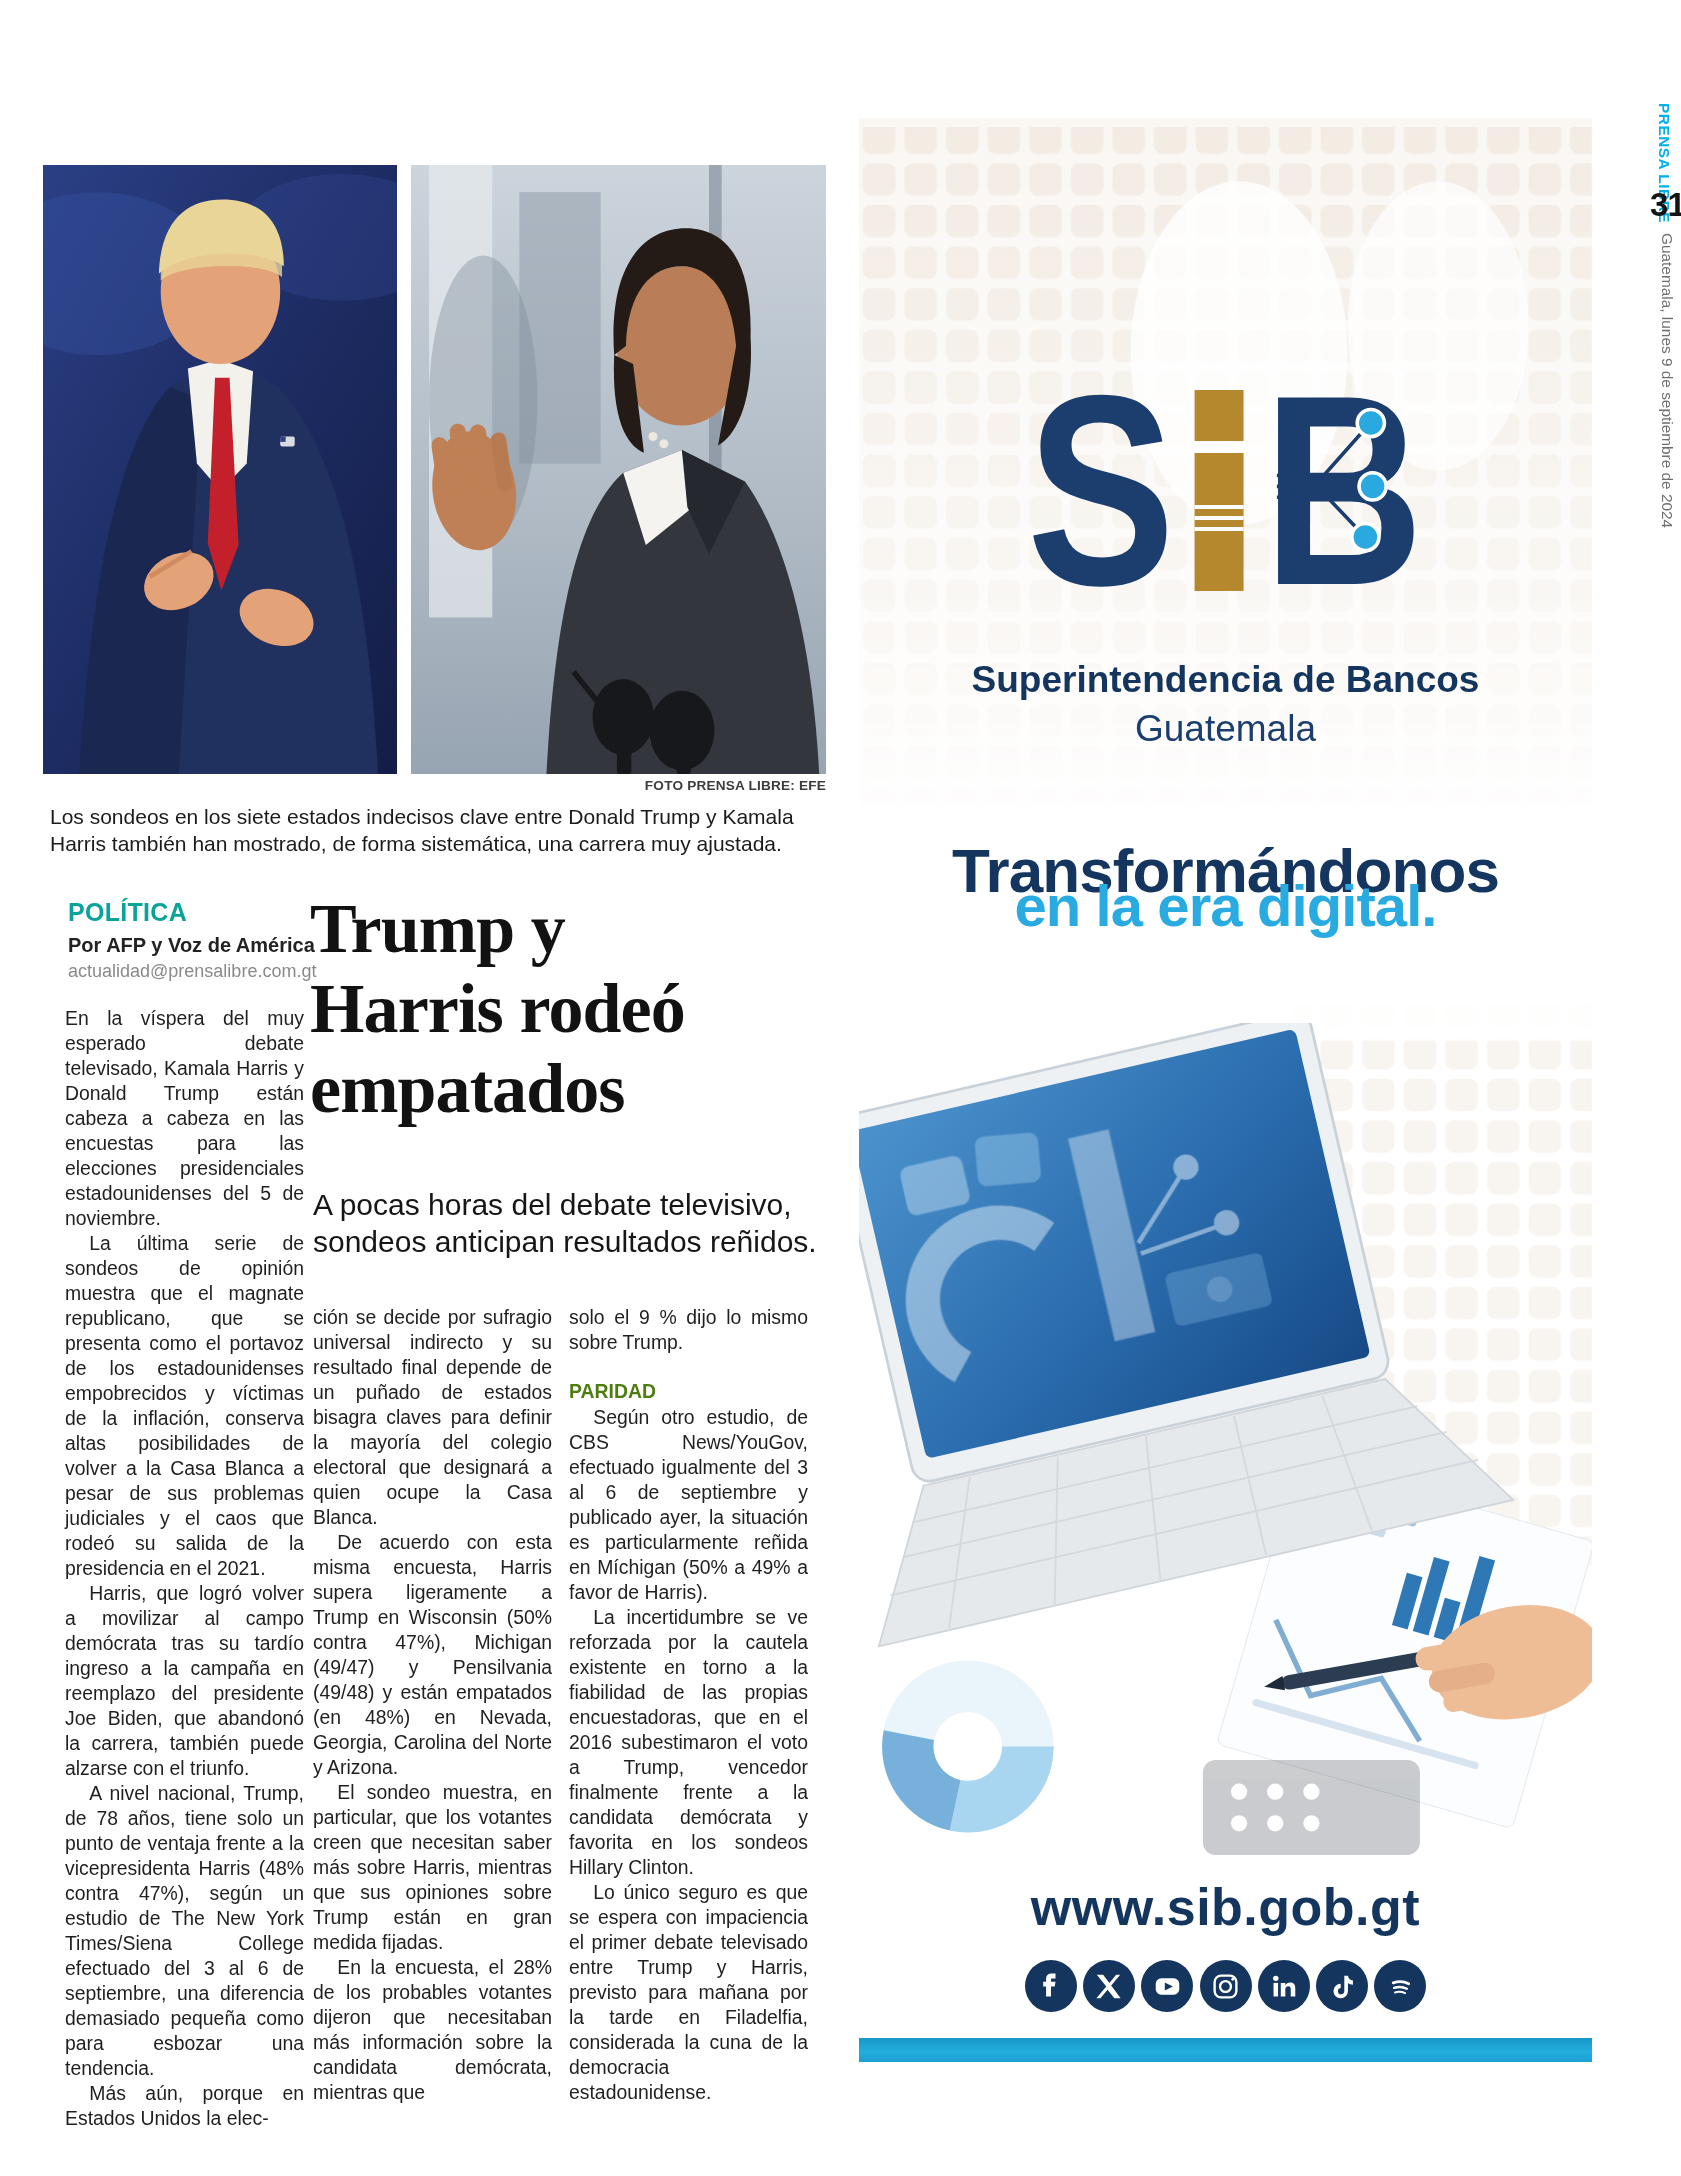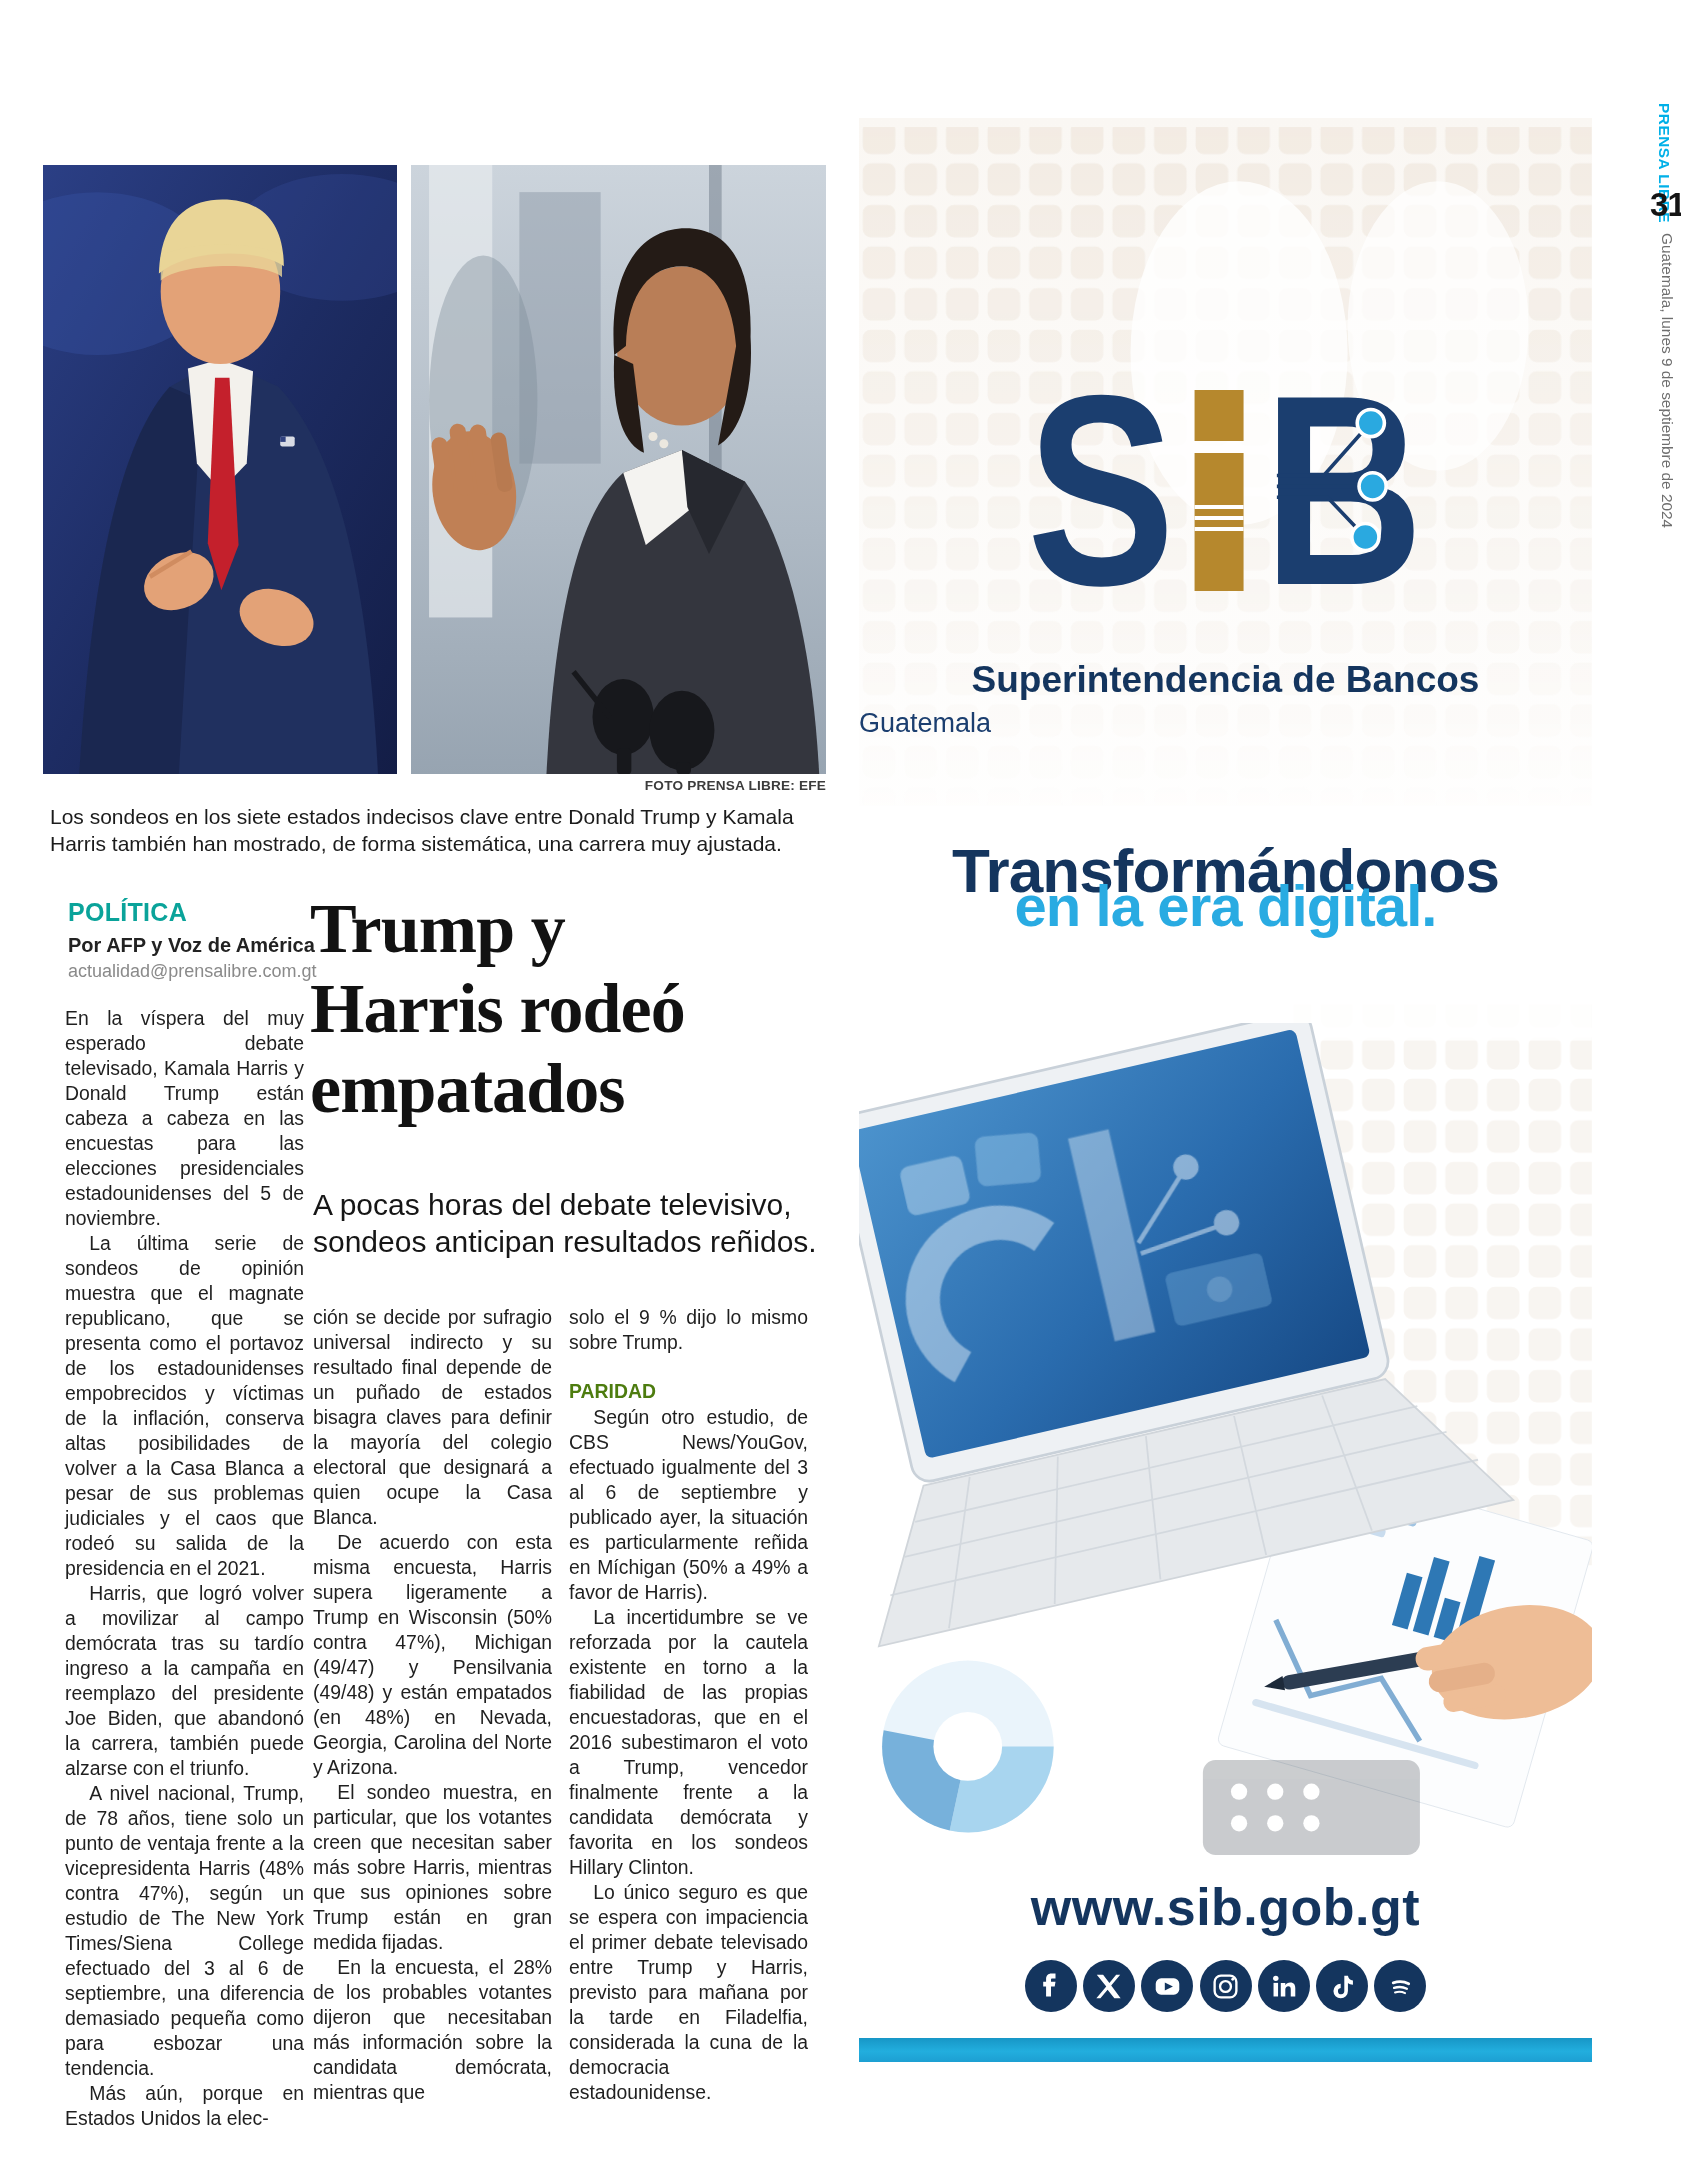--- a/index.html
+++ b/index.html
@@ -34,21 +34,21 @@
 
   .sib-logo { position:absolute; top:242px; left:50%; transform:translateX(-50%); display:flex; align-items:flex-end; height:231px; }
   .sib-letter { font-weight:bold; font-size:271px; line-height:201px; color:#1b3e6f; display:block; transform:scaleX(.82); }
   .sib-i { display:flex; flex-direction:column; align-items:center; justify-content:flex-end; margin:0 1.8px 0 3.6px; }
   .sib-i .dot  { width:49px; height:51px; background:#b6882d; margin-bottom:11.8px; }
   .sib-i .stem { width:49px; height:138px; background:#b6882d; position:relative; }
   .sib-i .stem i { position:absolute; left:0; width:100%; height:3.6px; background:#fff; display:block; }
   .circuit { position:absolute; top:25px; left:266px; pointer-events:none; }
 
   .org-name  { top:541px; width:100%; text-align:center; font-size:37px; font-weight:bold; color:#14355e; }
-  .org-place { top:590px; width:100%; font-size:27px; color:#1b3e6f; }
+  .org-place { top:590px; width:100%; text-align:center; font-size:37px; color:#1b3e6f; }
 
   .tag1 { top:717px; width:100%; text-align:center; font-size:62px; font-weight:bold; color:#14355e; letter-spacing:-0.9px; }
   .tag2 { top:754px; width:100%; text-align:center; font-size:58px; font-weight:bold; color:#29abe2; letter-spacing:-0.9px; }
 
   .illustration { top:905px; left:0; width:733px; height:841px; }
 
   .website { top:1759px; width:100%; text-align:center; font-size:52px; font-weight:bold; color:#14355e; letter-spacing:0.5px; }
   .socials { top:1842px; width:100%; display:flex; justify-content:center; gap:6.3px; }
   .soc { width:52px; height:52px; border-radius:50%; background:#14355e; display:flex; align-items:center; justify-content:center; }
   .soc svg { display:block; }

